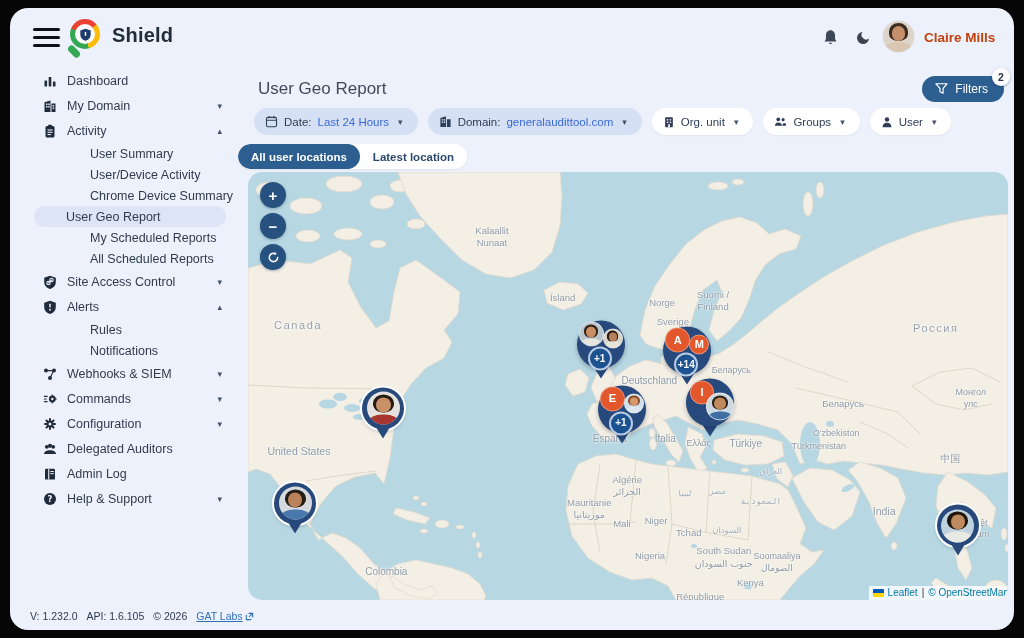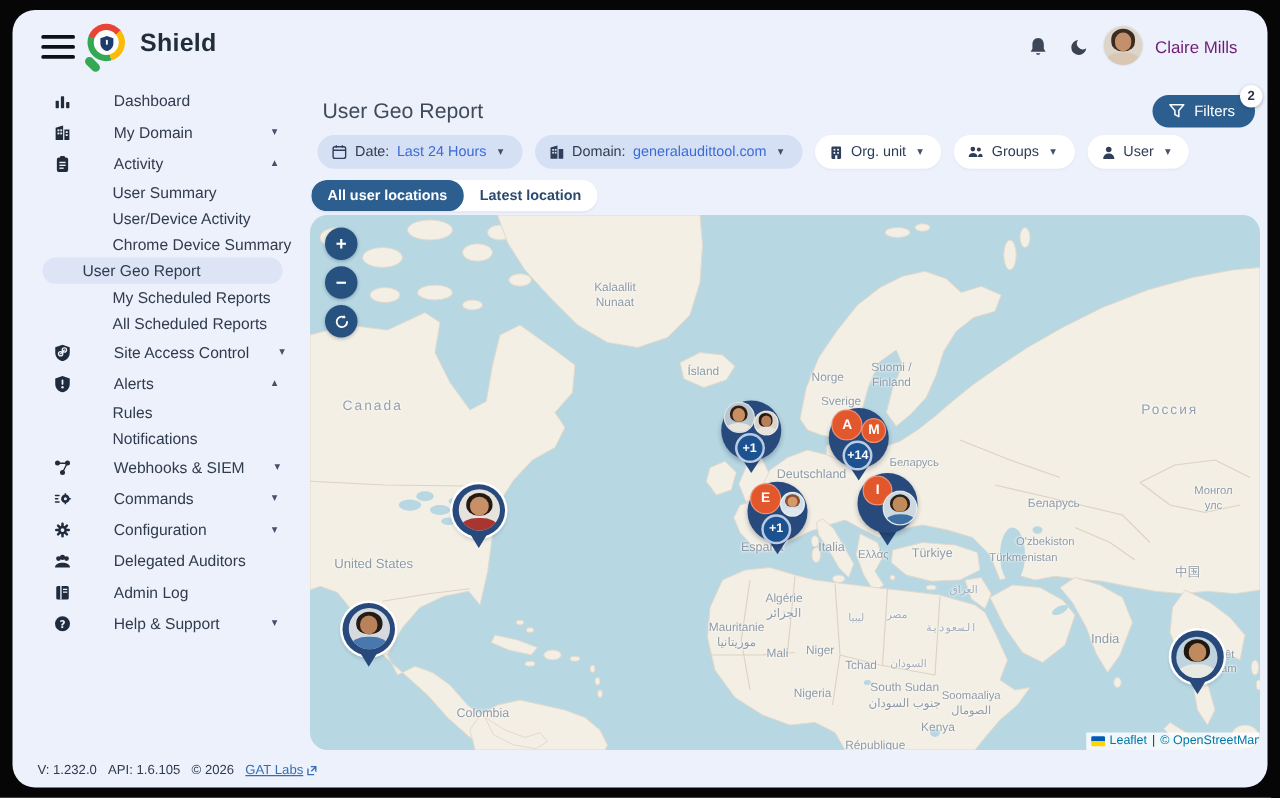--- a/index.html
+++ b/index.html
@@ -20,25 +20,25 @@
   .logo svg{position:absolute;left:9px;top:9px;z-index:2;}
   .brand{position:absolute;left:102px;top:16px;font-size:20px;font-weight:600;color:#222d3c;letter-spacing:.2px;}
   .bell{position:absolute;left:812px;top:21px;}
   .moon{position:absolute;left:845px;top:22px;}
   .avatar-photo{position:relative;border-radius:50%;overflow:hidden;}
   .avatar-photo i{position:absolute;display:block;}
   .avatar-photo .hair{width:64%;height:56%;left:18%;top:7%;border-radius:50% 50% 44% 44%;}
   .avatar-photo .face{width:44%;height:46%;left:28%;top:17%;border-radius:50%;}
   .avatar-photo .shirt{width:88%;height:46%;left:6%;top:68%;border-radius:45% 45% 30% 30%;}
   .hdr-avatar{position:absolute;left:873px;top:13px;width:31px;height:31px;box-shadow:0 0 0 1px #e3e8f2;}
-  .hdr-name{position:absolute;left:914px;top:22px;font-size:13.5px;font-weight:400;color:#701a75;}
+  .hdr-name{position:absolute;left:914px;top:22px;font-size:13.5px;font-weight:700;color:#c2410c;}
 
   
   .sidebar{position:absolute;left:0;top:60px;width:232px;}
-  .srow{height:25px;display:flex;align-items:center;padding-left:32px;margin-right:16px;cursor:pointer;color:#303b4e;gap:24px;}
+  .srow{height:25px;display:flex;align-items:center;padding-left:32px;margin-right:16px;cursor:pointer;color:#303b4e;}
   .ssub{height:21px;display:flex;align-items:center;padding-left:56px;margin:0 16px 0 24px;cursor:pointer;color:#303b4e;}
   .ssub .slabel{padding-left:0;}
   .ssub.active{background:#dde4f6;border-radius:12px;padding-left:32px;}
   .si{width:15px;height:15px;flex:0 0 15px;display:flex;align-items:center;justify-content:center;color:#202b3c;}
   .slabel{font-size:12.5px;padding-left:10px;white-space:nowrap;}
   .chev{margin-left:auto;font-size:9px;color:#45506a;padding-right:4px;}
   .chev.d::after{content:"▾";}
   .chev.u::after{content:"▴";}
   .footer{position:absolute;left:20px;bottom:8px;font-size:10.5px;color:#2e3a52;display:flex;gap:9px;align-items:center;}
   .footer a{color:#2f6fb7;text-decoration:underline;display:inline-flex;align-items:center;gap:2px;cursor:pointer;}
@@ -51,21 +51,21 @@
     color:#2a3447;font-size:10.5px;font-weight:700;display:flex;align-items:center;justify-content:center;
     box-shadow:0 1px 3px rgba(20,40,80,.35);}
   .chips{position:absolute;left:244px;top:100px;display:flex;gap:10px;align-items:center;}
   .chip{height:27px;border-radius:14px;display:flex;align-items:center;gap:6px;padding:0 11px;font-size:11.5px;
     color:#2d3c55;cursor:pointer;white-space:nowrap;}
   .chip.filled{background:#d6e0f5;}
   .chip.plain{background:#fff;box-shadow:0 1px 2px rgba(40,60,100,.06);}
   .chip .val{color:#3a6bd8;}
   .chip .chev{margin-left:3px;}
   .cicon{display:flex;color:#2f3e59;}
-  .tabs{position:absolute;left:239px;top:136px;height:25px;background:#fff;border-radius:13px;display:flex;
+  .tabs{position:absolute;left:228px;top:136px;height:25px;background:#fff;border-radius:13px;display:flex;
     box-shadow:0 1px 2px rgba(40,60,100,.08);overflow:hidden;}
   .tab{display:flex;align-items:center;padding:0 13px;font-size:11.5px;font-weight:700;cursor:pointer;color:#2c4a6e;}
   .tab.active{background:var(--accent);color:#fff;border-radius:13px;}
 
   
   .map{position:absolute;left:238px;top:164px;width:760px;height:428px;border-radius:14px;overflow:hidden;background:var(--water);}
   .map svg.base{position:absolute;left:0;top:0;width:100%;height:100%;}
   .land{fill:var(--land);stroke:#e3d9cb;stroke-width:0.8;}
   .water{fill:var(--water);stroke:none;}
   .bd{fill:none;stroke:#ddd2c2;stroke-width:0.9;}

